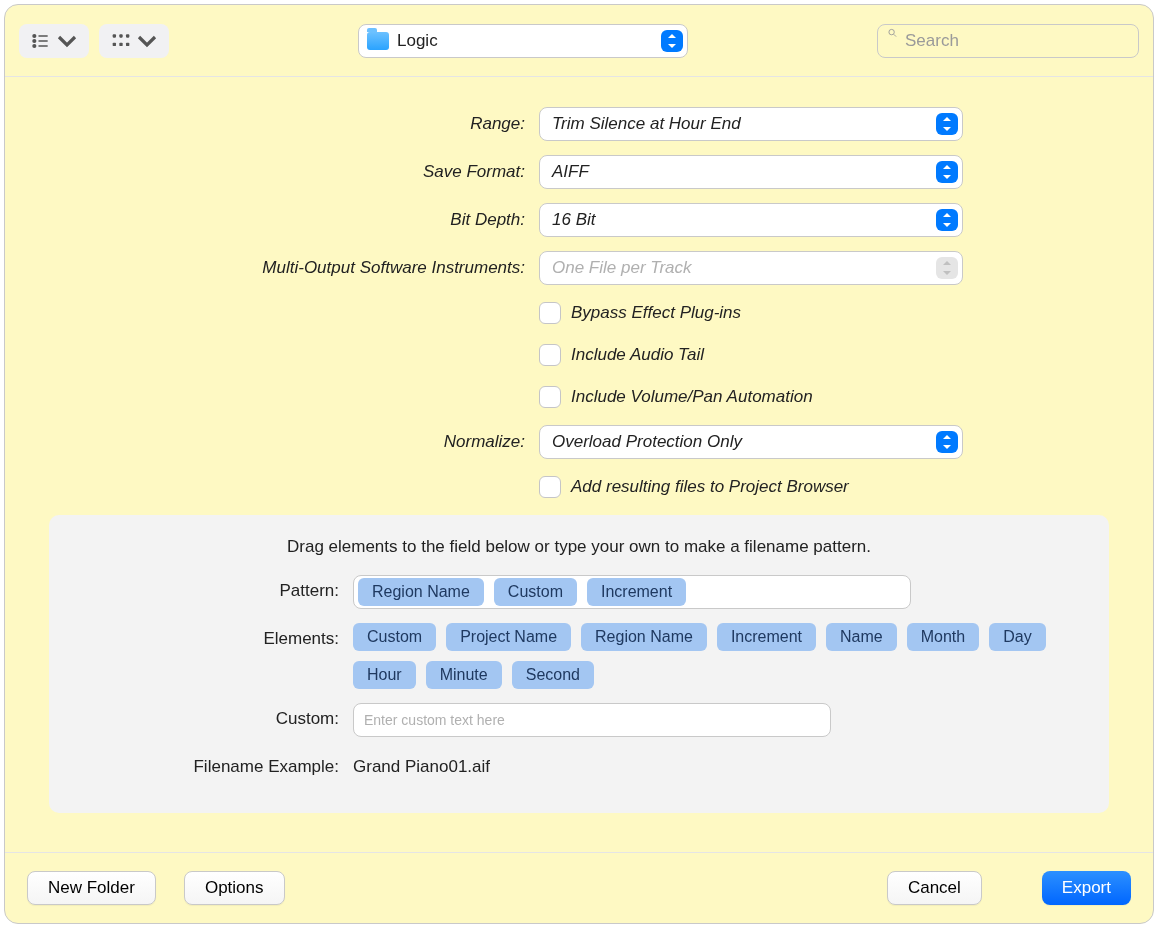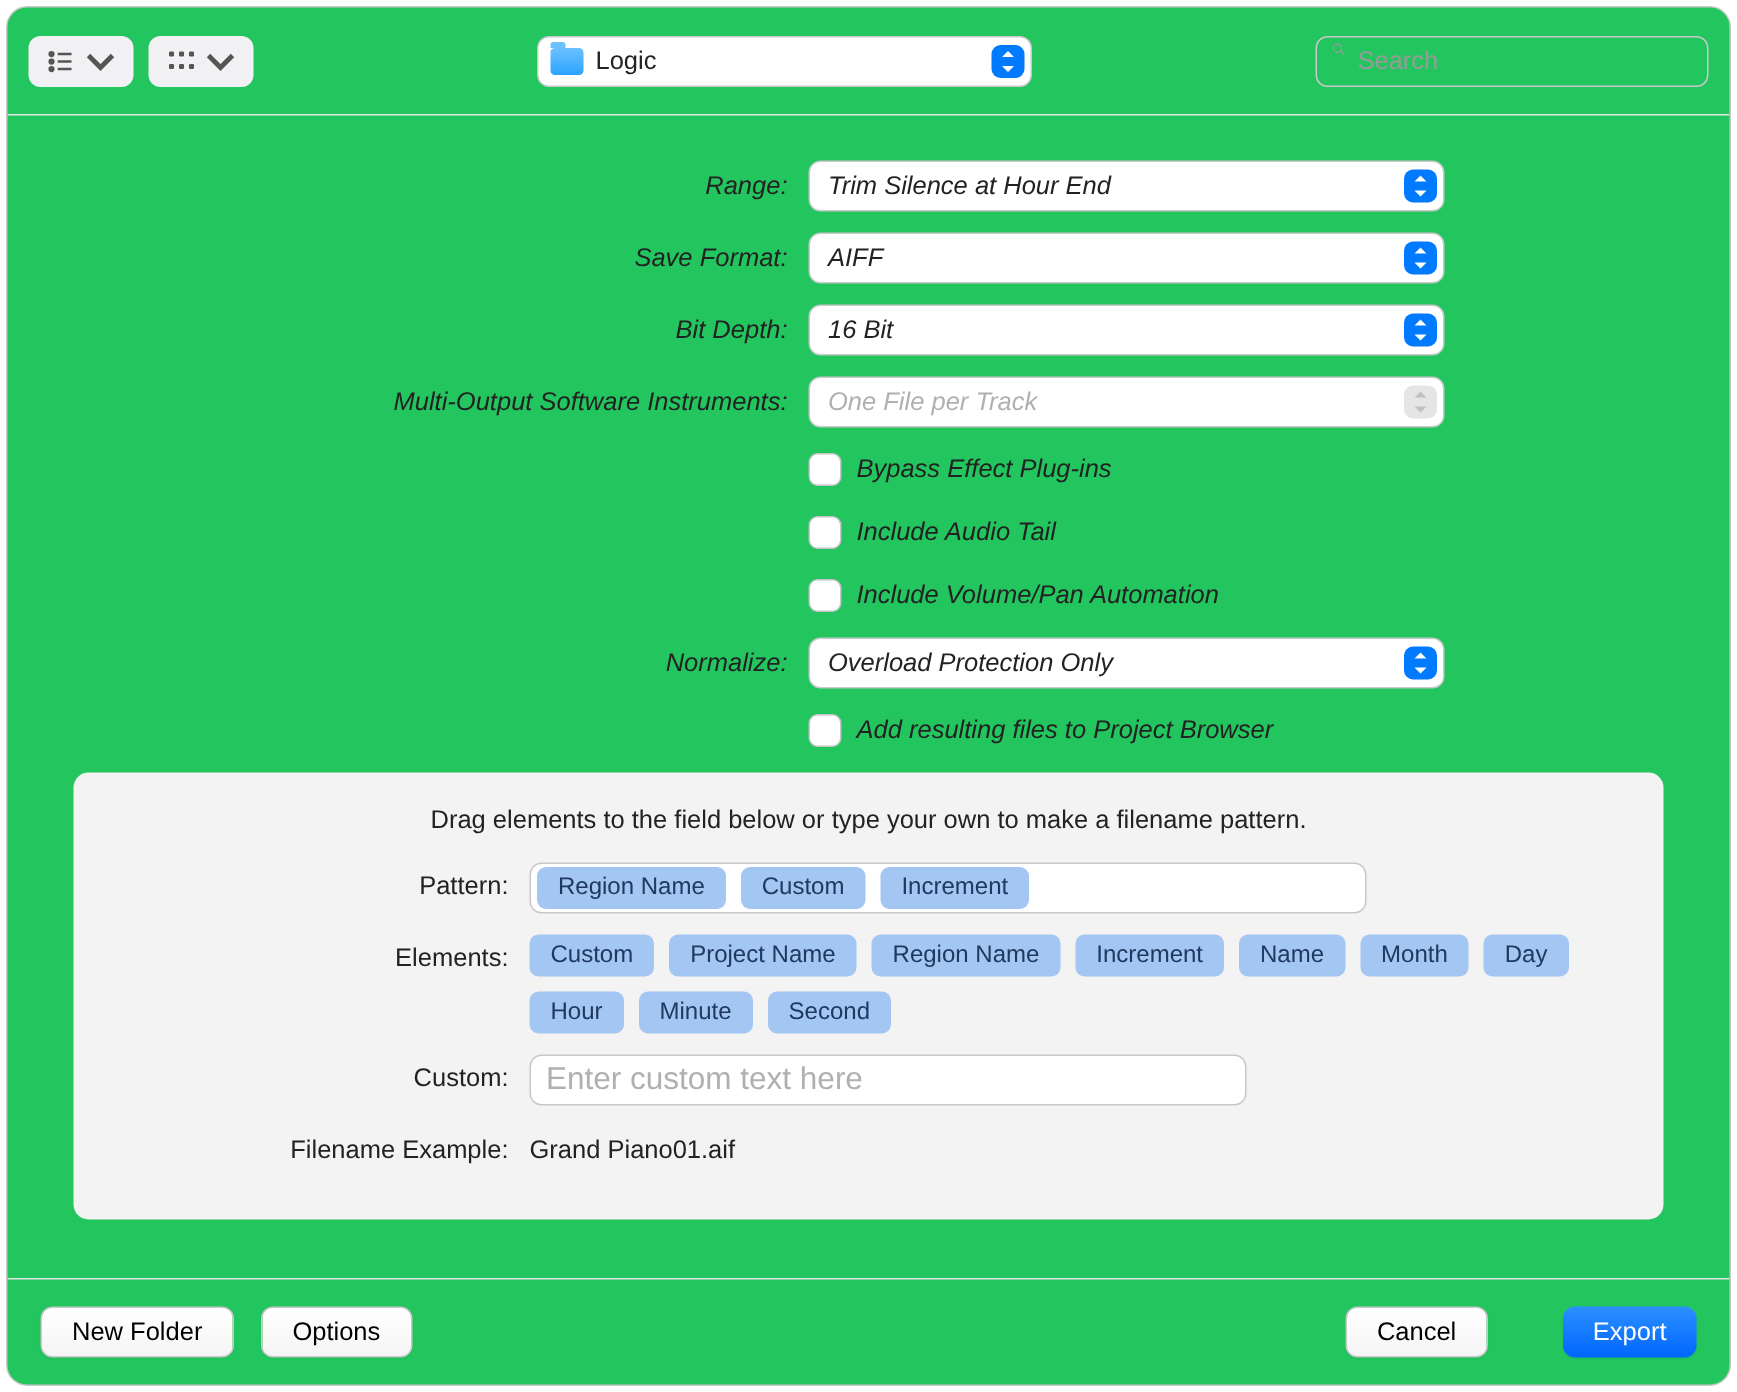--- a/index.html
+++ b/index.html
@@ -9,21 +9,21 @@
     font-family: -apple-system, "Helvetica Neue", Helvetica, Arial, sans-serif;
     font-size: 17px;
     color: #222;
     background: #fff;
   }
   .window {
     width: 1150px;
     height: 920px;
     border: 1px solid #c9c9c9;
     border-radius: 14px;
-    background: #22c55e;
+    background: #fef9c3;
     display: flex;
     flex-direction: column;
     overflow: hidden;
   }
   
   .toolbar {
     height: 72px;
     display: flex;
     align-items: center;
     padding: 0 14px;
@@ -126,28 +126,28 @@
     border-radius:6px;
     padding:1px 14px;
     color:#1f3960;
     font-size:16px;
     line-height:26px;
     display:inline-block;
   }
   .elements-wrap{ display:flex; flex-wrap:wrap; gap:10px; width:760px;}
   .custom-input{
     width:478px;height:34px;border:1px solid #c9c9c9;border-radius:8px;
-    padding:0 10px; font-size:21px; outline:none;
+    padding:0 10px; font-size:14px; outline:none;
   }
   .custom-input::placeholder{color:#b0b0b0;}
   
   .footer{
     border-top:1px solid #e5e5e5;
     padding:18px 22px;
-    display:flex; align-items:center; gap:18px;
+    display:flex; align-items:center; gap:28px;
   }
   .mac-btn{
     height:34px; padding:0 20px;
     border:1px solid #c9c9c9; border-radius:8px;
     background:linear-gradient(#ffffff,#f5f5f5);
     font-size:17px; cursor:pointer;
     box-shadow:0 1px 1px rgba(0,0,0,.05);
   }
   .mac-btn.primary{
     background:linear-gradient(#2c90ff,#0066ff);

